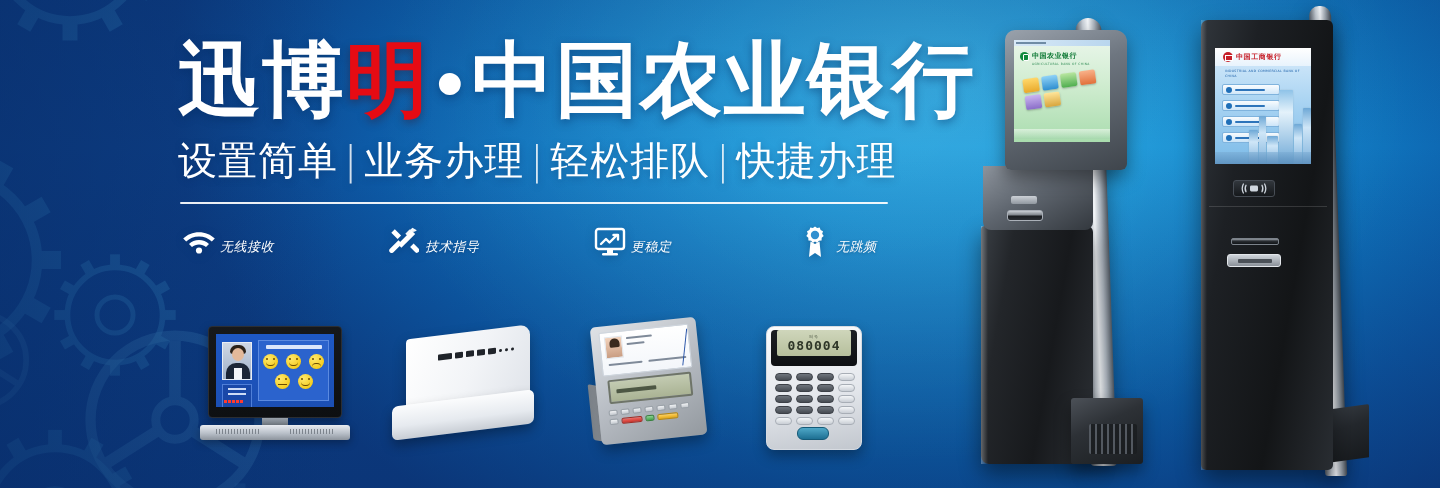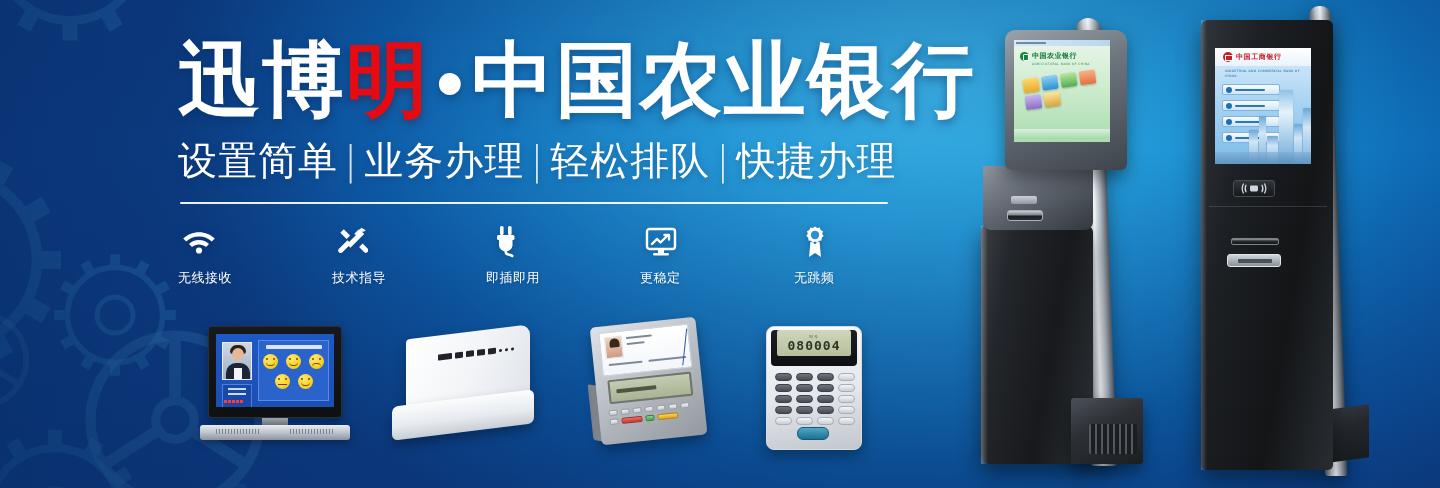--- a/index.html
+++ b/index.html
@@ -66,21 +66,21 @@
     width:708px;height:2px;
     background:rgba(255,255,255,.92);
     border-radius:2px;
   }
 
   
   .features{
     position:absolute;left:178px;top:224px;width:712px;
     display:flex;justify-content:space-between;align-items:flex-start;
   }
-  .feature{width:96px;display:flex;flex-direction:column;}
+  .feature{width:96px;display:flex;flex-direction:row;align-items:center;font-style:italic;}
   .feature .ico{
     height:36px;width:42px;display:flex;align-items:center;justify-content:center;
     filter:drop-shadow(0 2px 4px rgba(3,40,90,.35));
   }
   .feature .ico svg{display:block;}
   .feature .flabel{
     margin-top:9px;font-size:13px;color:#ffffff;letter-spacing:.5px;white-space:nowrap;
     text-shadow:0 1px 3px rgba(3,40,90,.4);
   }
 
@@ -456,34 +456,20 @@
           <path d="M5.8 2.2L2.3 5.7l6.3 6.3 3.5-3.5z"></path>
           <path d="M9.5 13.2l3.5 3.5-8.8 8.8a2.5 2.5 0 01-3.5-3.5z"></path>
           <path d="M24.6 16.6l-3.5 3.5 5.2 5.2a2.5 2.5 0 003.5-3.5z"></path>
         </g>
           </svg>
       </span>
       <span class="flabel">技术指导</span>
     </div>
 
 
-    <div class="feature">
-      <span class="ico">
-        <svg width="30" height="32" viewBox="0 0 30 32">
-            <g fill="#fff">
-          <rect x="8" y="0" width="3.6" height="9" rx="1.6"></rect>
-          <rect x="16" y="0" width="3.6" height="9" rx="1.6"></rect>
-          <rect x="5" y="9" width="17.5" height="5" rx="1.6"></rect>
-          <path d="M7 14h13.5v5.5a6.8 6.8 0 01-13.5 0z"></path>
-          <path d="M13.8 22.5v3.8c0 3 4.5 2 6.5 3.6" fill="none" stroke="#fff" stroke-width="2.6" stroke-linecap="round"></path>
-        </g>
-          </svg>
-      </span>
-      <span class="flabel">即插即用</span>
-    </div>
 
 
     <div class="feature">
       <span class="ico">
         <svg width="32" height="30" viewBox="0 0 32 30">
             <g fill="none" stroke="#fff" stroke-width="2.4">
           <rect x="2" y="2" width="28" height="20" rx="2.5"></rect>
           <path d="M7 17l5-5 3.5 3.5L23 8" stroke-linecap="round" stroke-linejoin="round"></path>
         </g>
         <path d="M19.5 8H24v4.5" fill="none" stroke="#fff" stroke-width="2.4" stroke-linecap="round" stroke-linejoin="round"></path>

